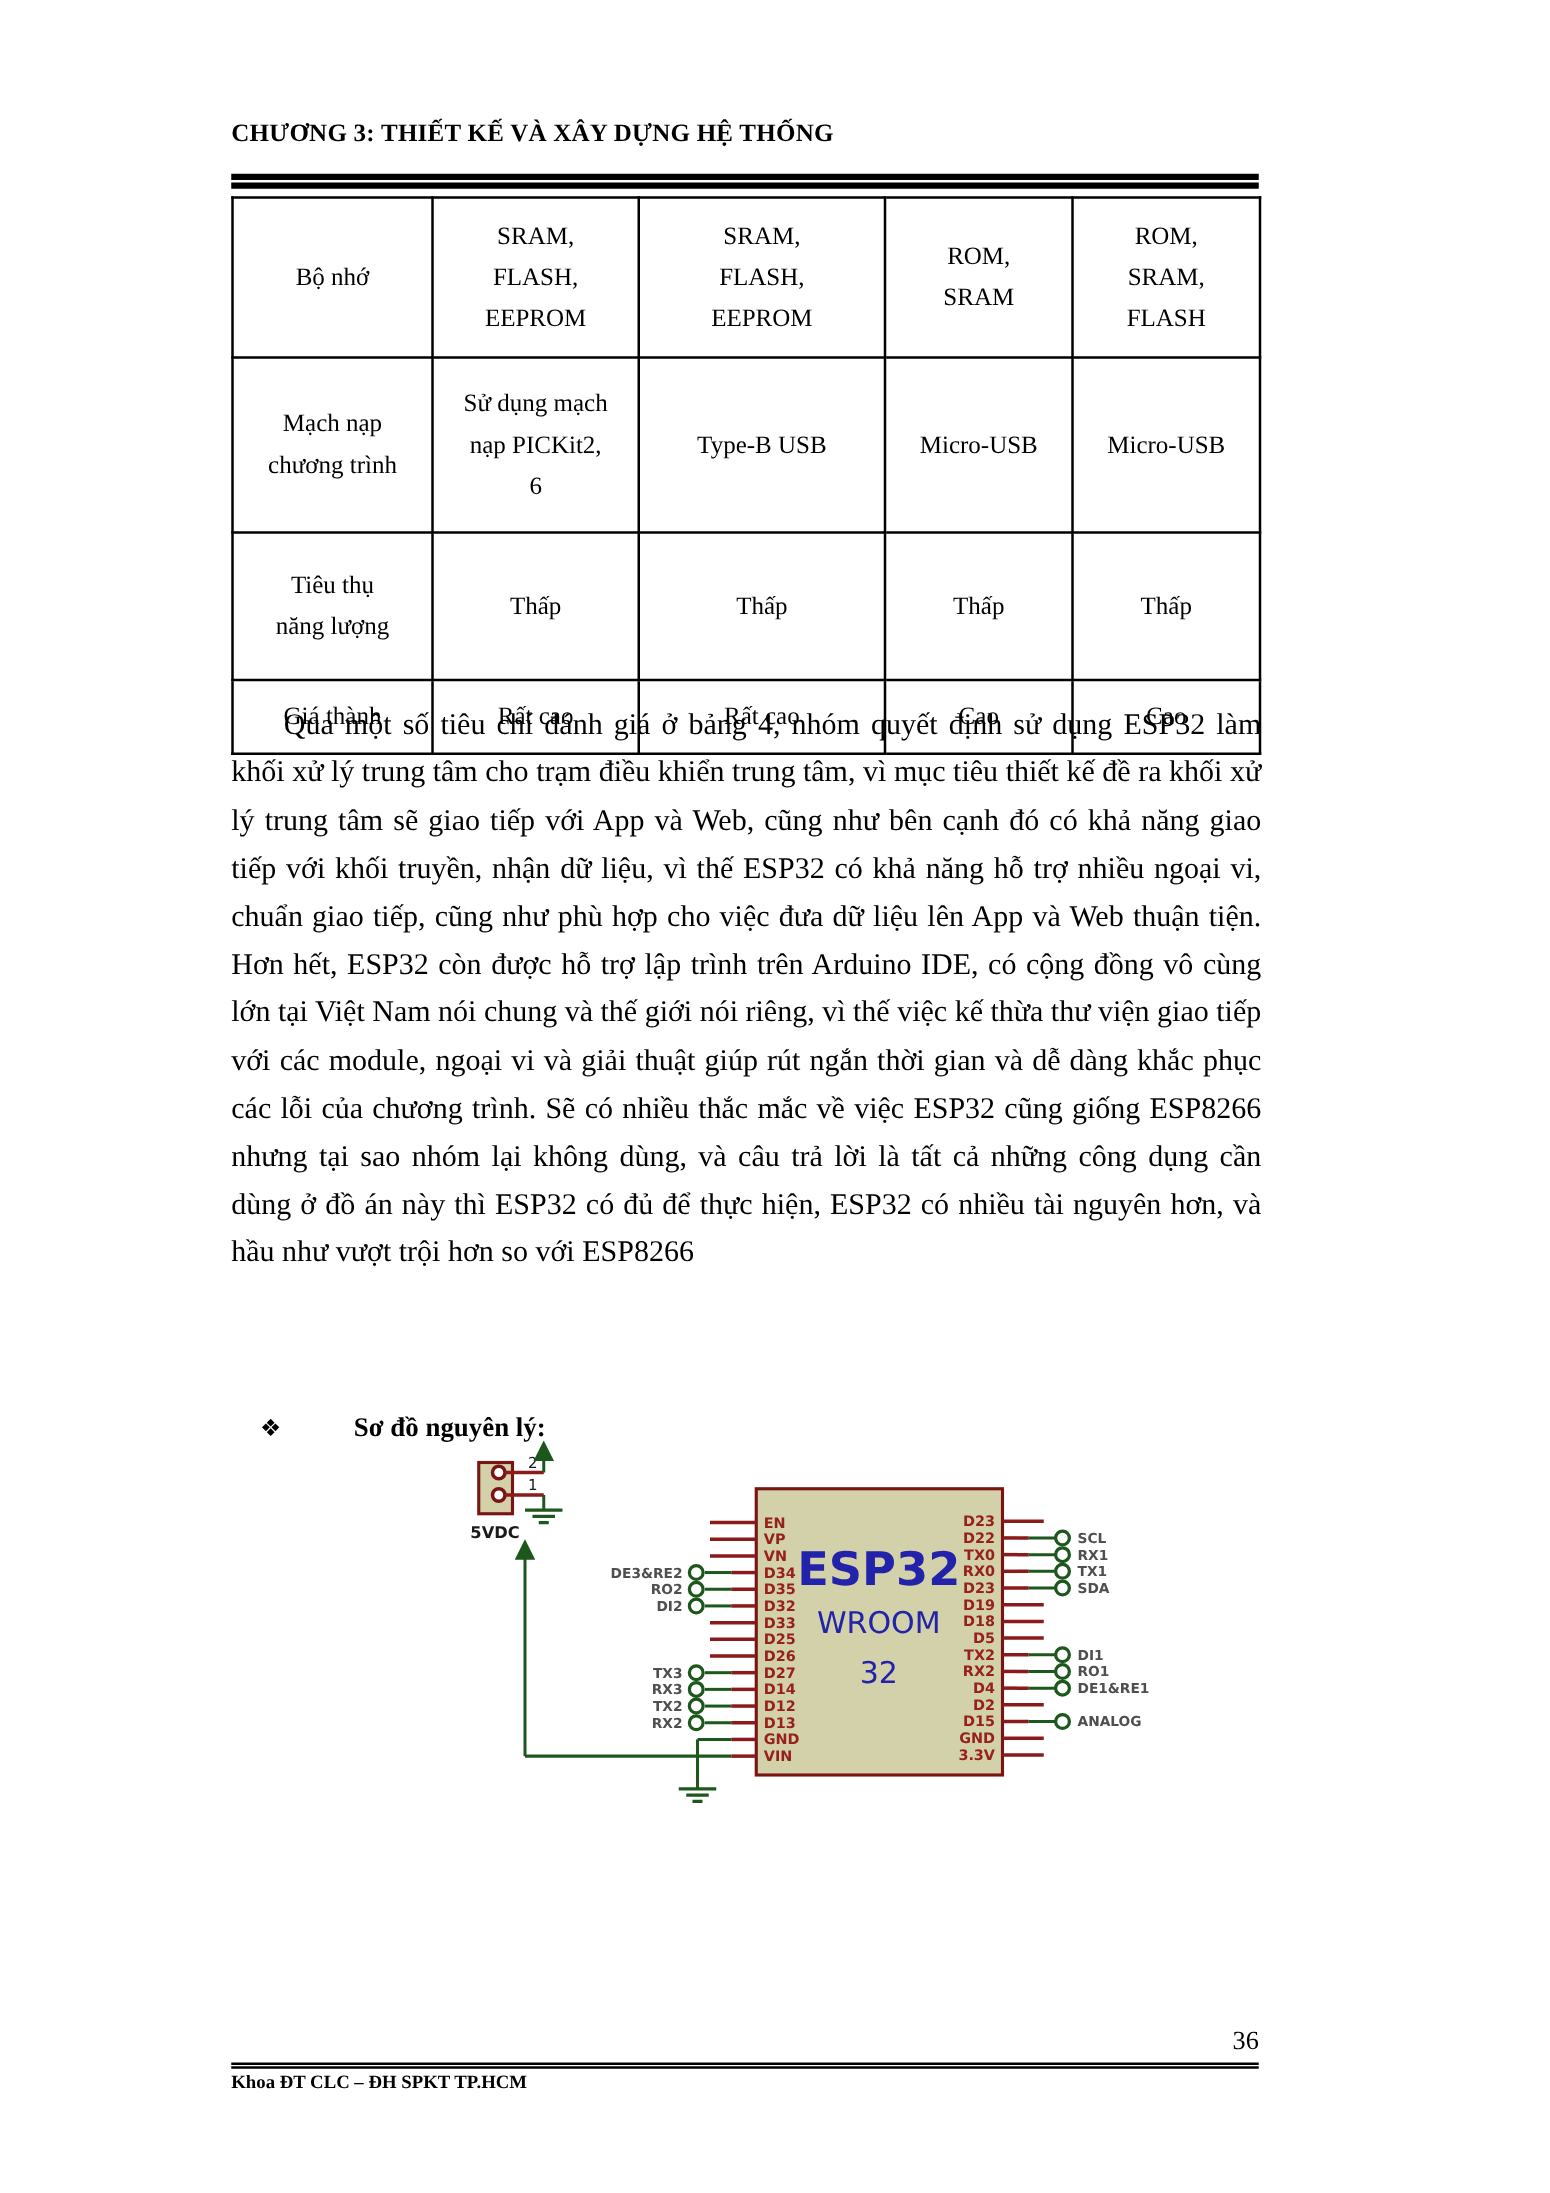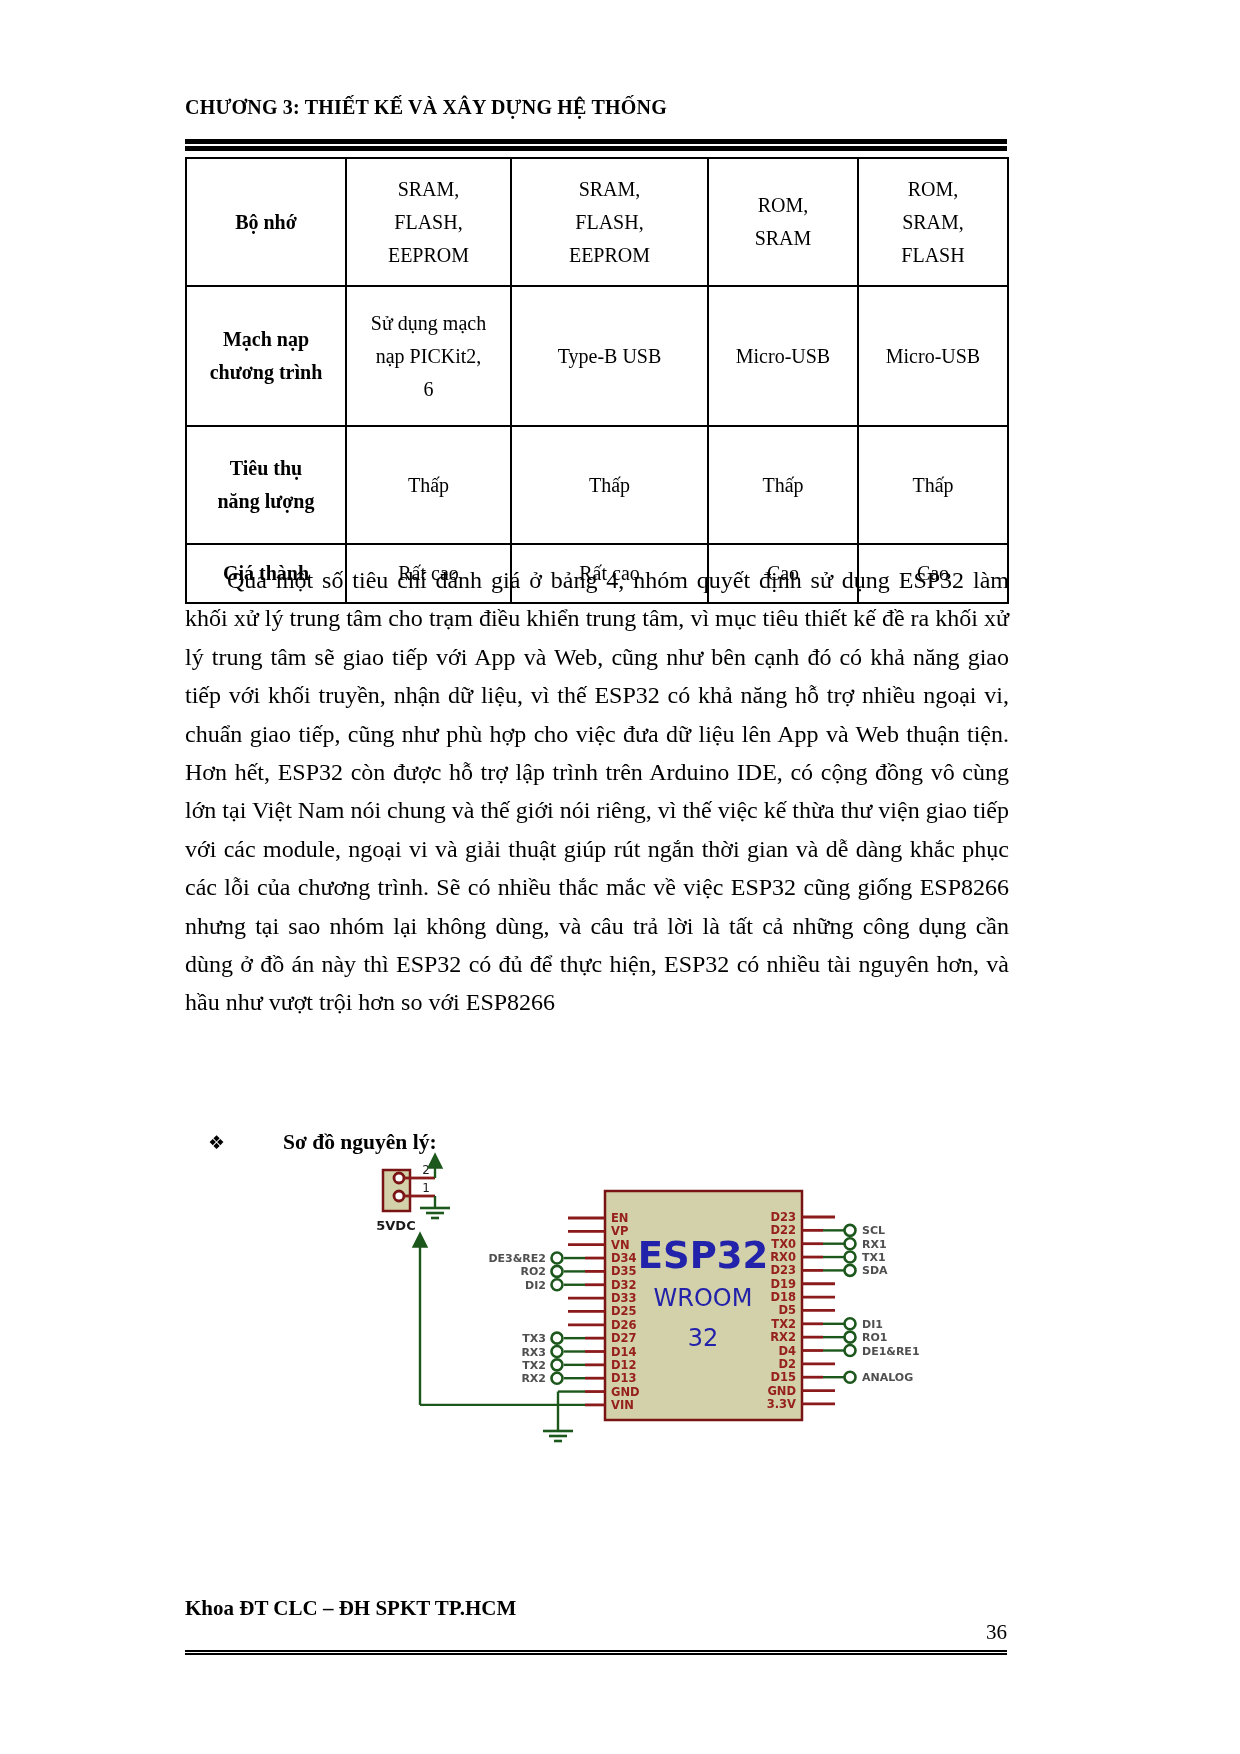--- a/index.html
+++ b/index.html
@@ -18,41 +18,41 @@
   .head-rule .bar2{height:5px;background:#000;}
 
   table.cmp{
     left:185px;top:157px;width:822px;position:absolute;
     border-collapse:collapse;table-layout:fixed;
   }
   table.cmp td, table.cmp th{
     border:2px solid #000;text-align:center;vertical-align:middle;
     font-size:20px;white-space:pre-line;line-height:33px;padding:2px 6px;
   }
-  table.cmp th{font-weight:bold;}
+  table.cmp th{font-weight:normal;}
   col.c0{width:160px;} col.c1{width:165px;} col.c2{width:197px;}
   col.c3{width:150px;} col.c4{width:150px;}
   tr.r0{height:128px;} tr.r1{height:140px;} tr.r2{height:118px;} tr.r3{height:59px;}
 
   .para{
     left:185px;top:561px;width:824px;
     font-size:24px;line-height:38.4px;text-align:justify;text-indent:42px;
   }
   .bullet-row{left:208px;top:1086px;width:700px;display:flex;align-items:baseline;}
   .bullet-marker{font-size:19px;font-family:"DejaVu Sans",sans-serif;}
   .bullet-label{font-size:21.5px;font-weight:bold;margin-left:58px;margin-top:44px;}
 
   .schematic{left:330px;top:1128px;width:600px;height:346px;}
 
   .page-num{left:785px;top:1620px;width:222px;text-align:right;font-size:21px;}
   .foot-rule{left:185px;top:1650px;width:822px;}
   .foot-rule .bar1{height:2px;background:#000;}
   .foot-rule .gap{height:1px;}
   .foot-rule .bar2{height:2px;background:#000;}
-  .footer-text{left:185px;top:1596px;width:822px;font-size:21px;font-weight:bold;}
+  .footer-text{left:185px;top:1658px;width:822px;font-size:15px;font-weight:bold;}
 </style>
 </head>
 <body>
 
 <div class="abs title">CHƯƠNG 3: THIẾT KẾ VÀ XÂY DỰNG HỆ THỐNG</div>
 
 <div class="abs head-rule">
   <div class="bar1"></div>
     <div class="gap"></div>
     <div class="bar2"></div>

